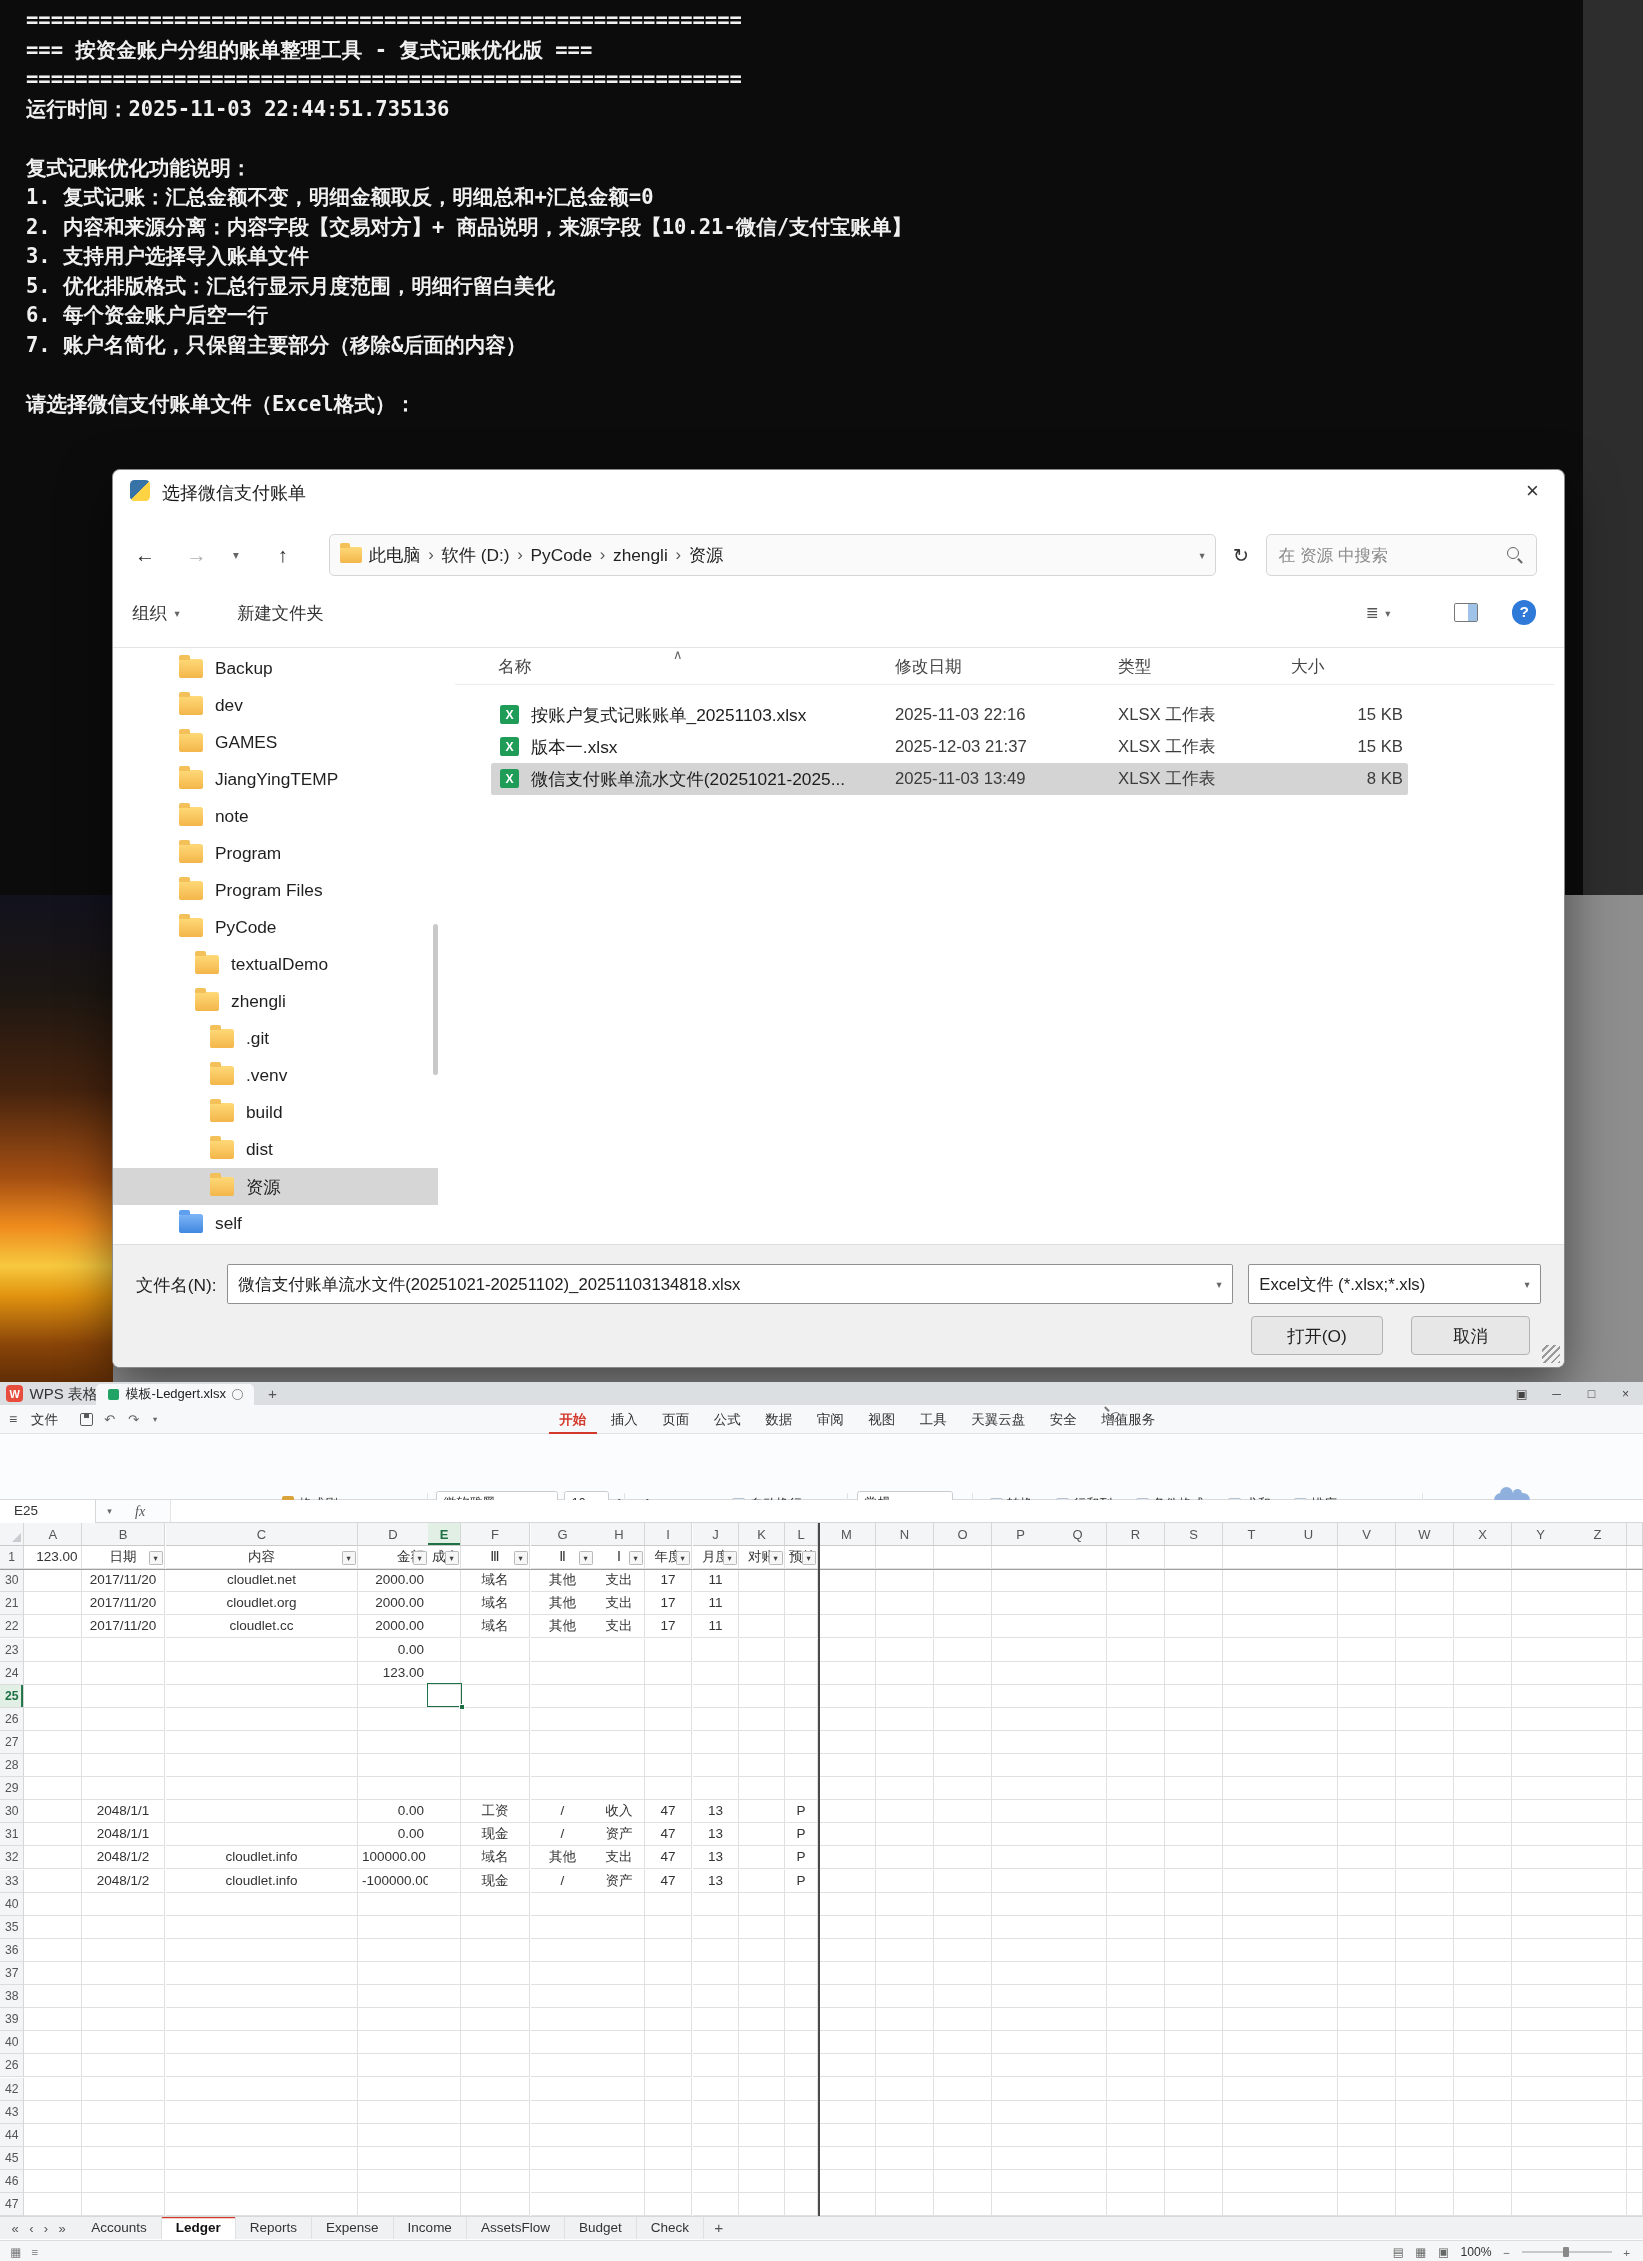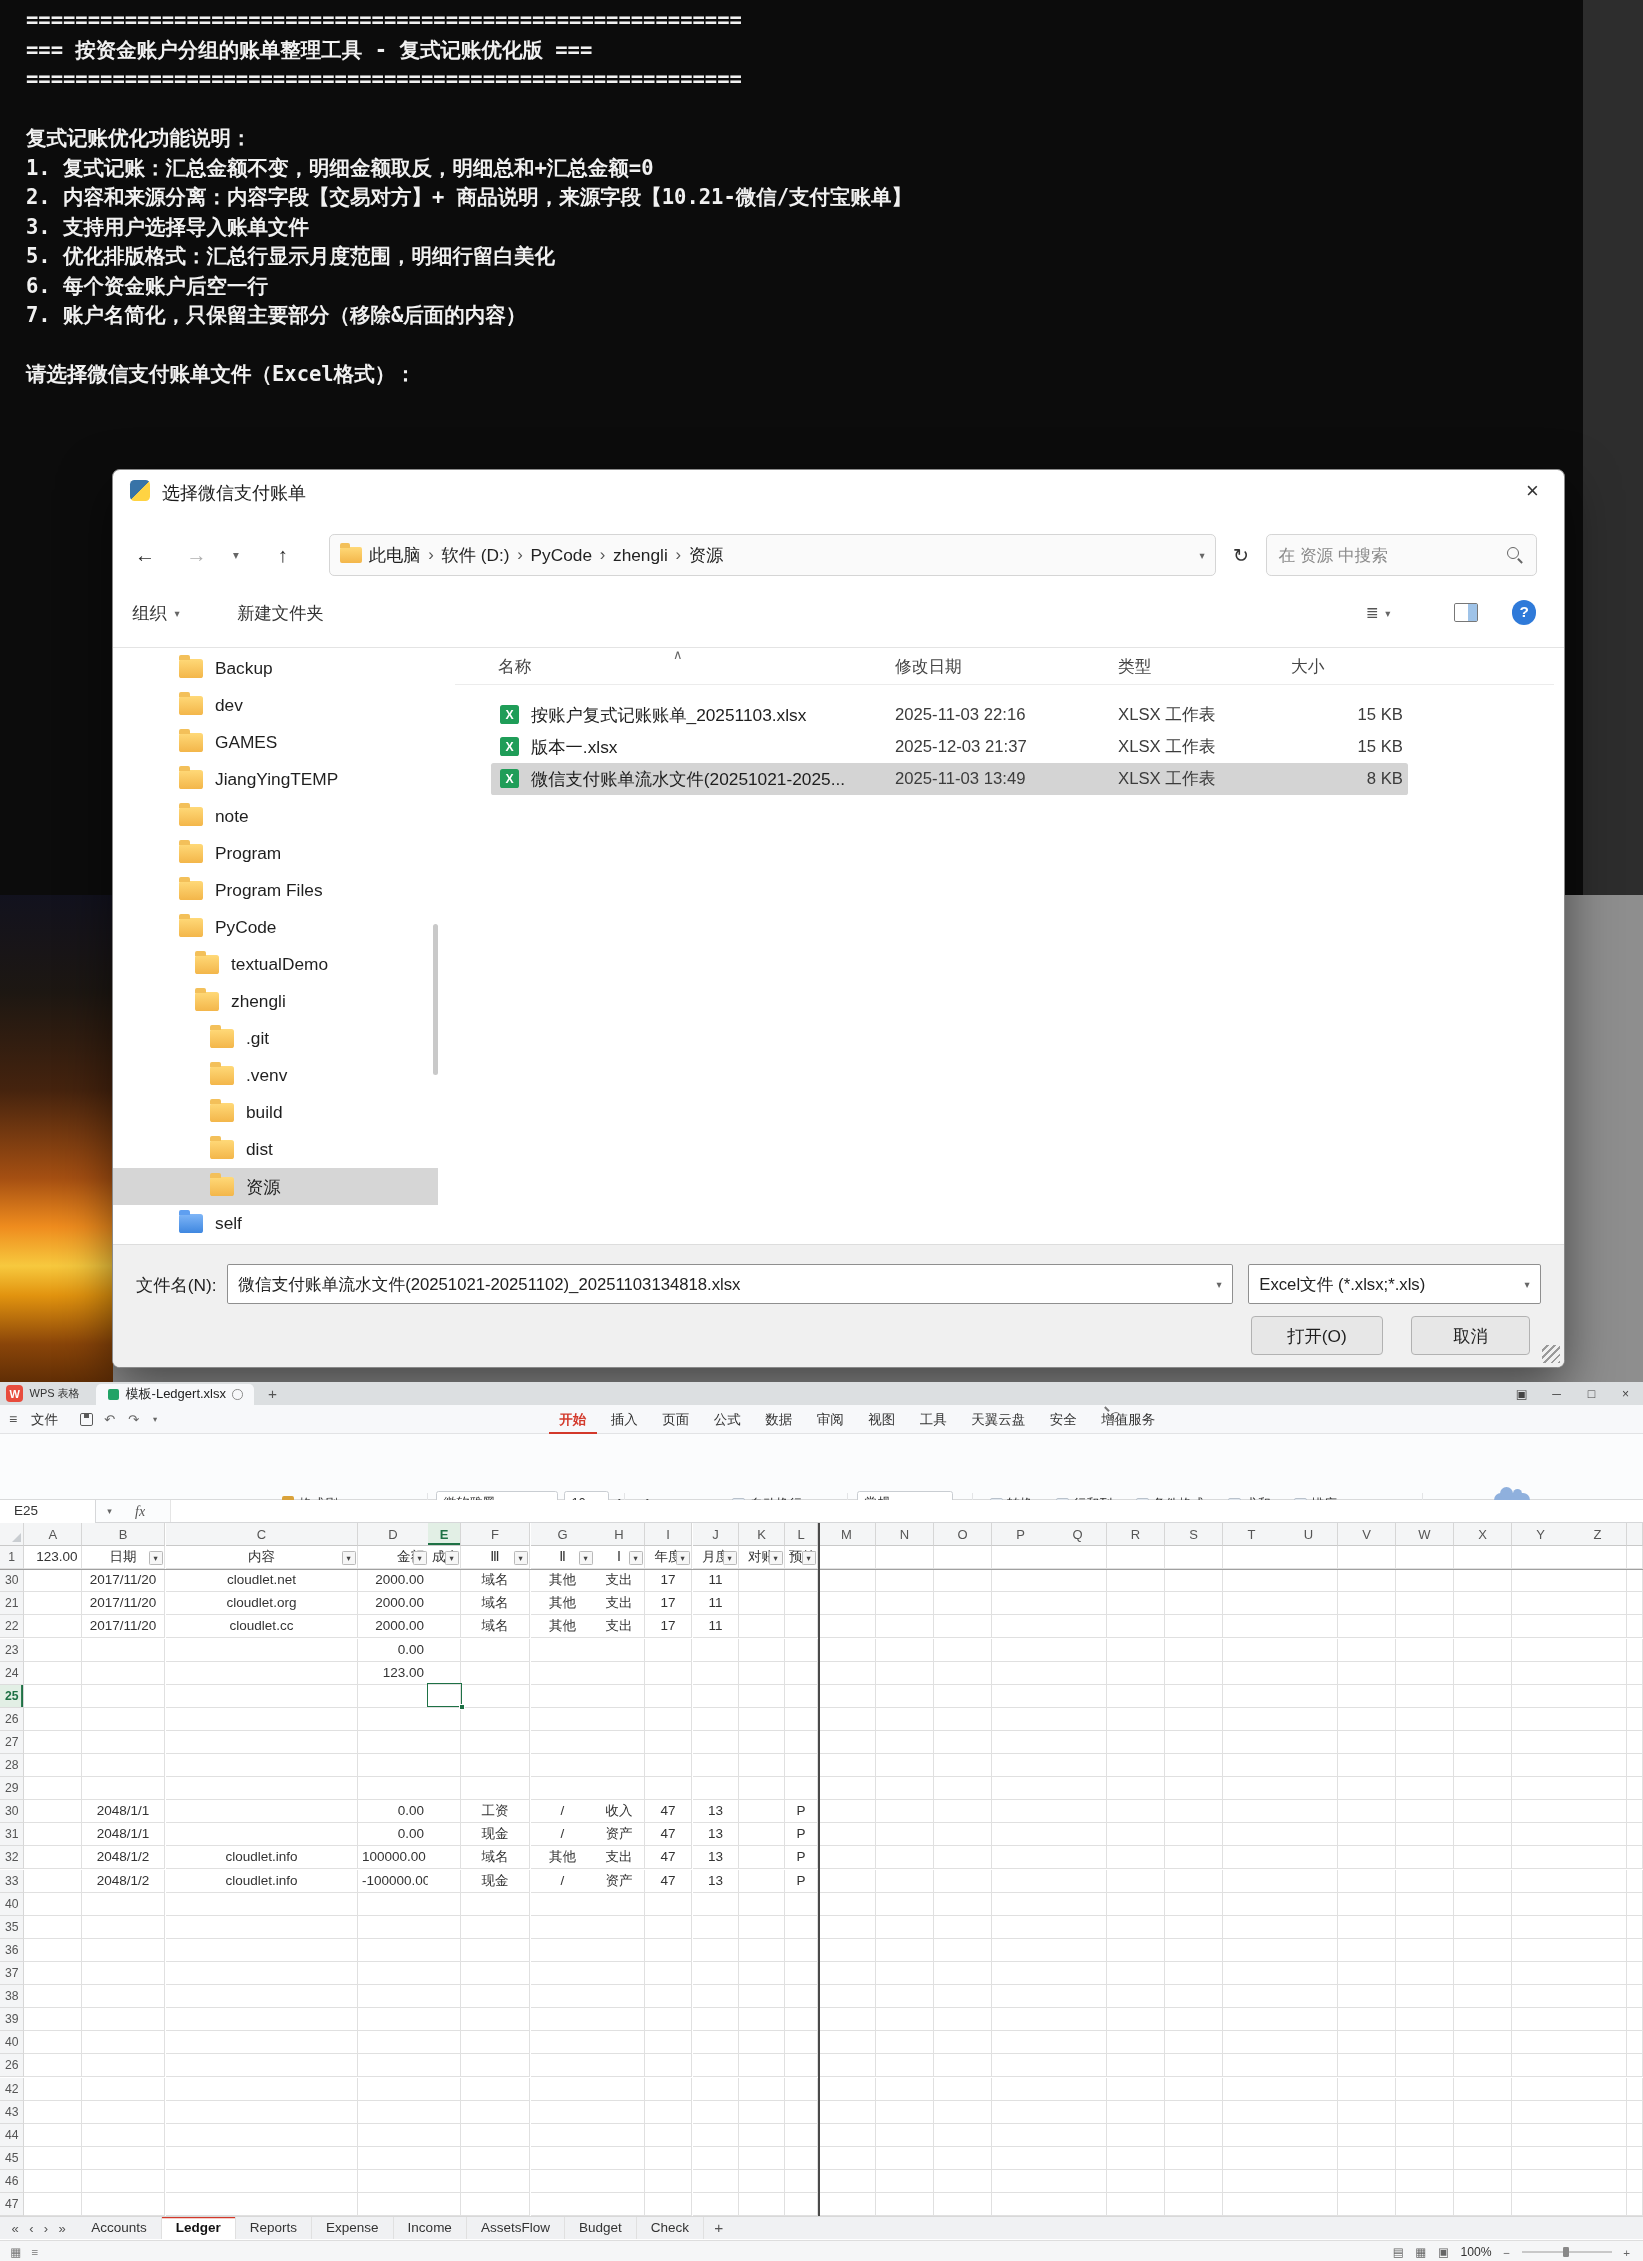--- a/index.html
+++ b/index.html
@@ -78,21 +78,21 @@
   .btn { position:absolute; background:#e7e7e7; border:0.6px solid #b2b2b2; border-radius:3.9px; font-size:17.3px; color:#1f1f1f;
          display:flex; align-items:center; justify-content:center; }
   #dlg-grip { position:absolute; right:3.9px; bottom:3.9px; width:18px; height:18px;
               background:repeating-linear-gradient(135deg,transparent 0 3.2px,#9a9a9a 3.2px 5.1px); }
 
   
   #wps { position:absolute; left:0; top:1382px; width:1643px; height:879px; background:#fff; }
   #wps-tabbar { position:absolute; left:0; top:0; width:1643px; height:23px; background:#dcdfe1; }
   .wps-logo { position:absolute; left:6.4px; top:3.2px; width:16.7px; height:16.7px; border-radius:3.9px; background:#e84c3d; color:#fff;
               font-weight:bold; font-size:11px; display:flex; align-items:center; justify-content:center; }
-  .wps-app { position:absolute; left:29.5px; top:0; height:23px; line-height:23px; font-size:11px; color:#333; }
+  .wps-app { position:absolute; left:29.5px; top:0; height:23px; line-height:23px; font-size:15px; color:#333; }
   .doc-tab { position:absolute; left:96px; top:1.9px; height:21px; background:#f7f8fa; border-radius:5.1px 5.1px 0 0;
              display:flex; align-items:center; gap:6.4px; padding:0 11.6px; font-size:13px; color:#222; }
   .doc-ic { width:11.6px; height:11.6px; border-radius:1.9px; background:#21a366; }
   .sync-ic { width:10.3px; height:10.3px; border:1.3px solid #8f8f8f; border-radius:50%; }
   .tab-add { position:absolute; left:262px; top:1.9px; width:21px; height:21px; font-size:15.4px; color:#555;
              display:flex; align-items:center; justify-content:center; }
   .win-btn { position:absolute; top:0; width:35px; height:23px; display:flex; align-items:center; justify-content:center;
              font-size:12.2px; color:#444; }
   #wps-menubar { position:absolute; left:0; top:23px; width:1643px; height:29px; background:#f7f8fa; border-bottom:0.6px solid #e2e3e5; }
   .menu-ham { position:absolute; left:9px; top:0; line-height:29px; font-size:14px; color:#555; }
@@ -170,20 +170,21 @@
 
 <div id="bg-right-top"></div>
 <div id="bg-mid"></div>
 <div id="bg-sunset"></div>
 
 <div id="console">
   <div id="console-lines">
       <div class="cline">==========================================================</div>
       <div class="cline">=== 按资金账户分组的账单整理工具 - 复式记账优化版 ===</div>
       <div class="cline">==========================================================</div>
+      <div class="cline">运行时间：2025-11-03 22:44:51.735136</div>
       <div class="cline">&nbsp;</div>
       <div class="cline">复式记账优化功能说明：</div>
       <div class="cline">1. 复式记账：汇总金额不变，明细金额取反，明细总和+汇总金额=0</div>
       <div class="cline">2. 内容和来源分离：内容字段【交易对方】+ 商品说明，来源字段【10.21-微信/支付宝账单】</div>
       <div class="cline">3. 支持用户选择导入账单文件</div>
       <div class="cline">5. 优化排版格式：汇总行显示月度范围，明细行留白美化</div>
       <div class="cline">6. 每个资金账户后空一行</div>
       <div class="cline">7. 账户名简化，只保留主要部分（移除&amp;后面的内容）</div>
       <div class="cline">&nbsp;</div>
       <div class="cline">请选择微信支付账单文件（Excel格式）：</div>

